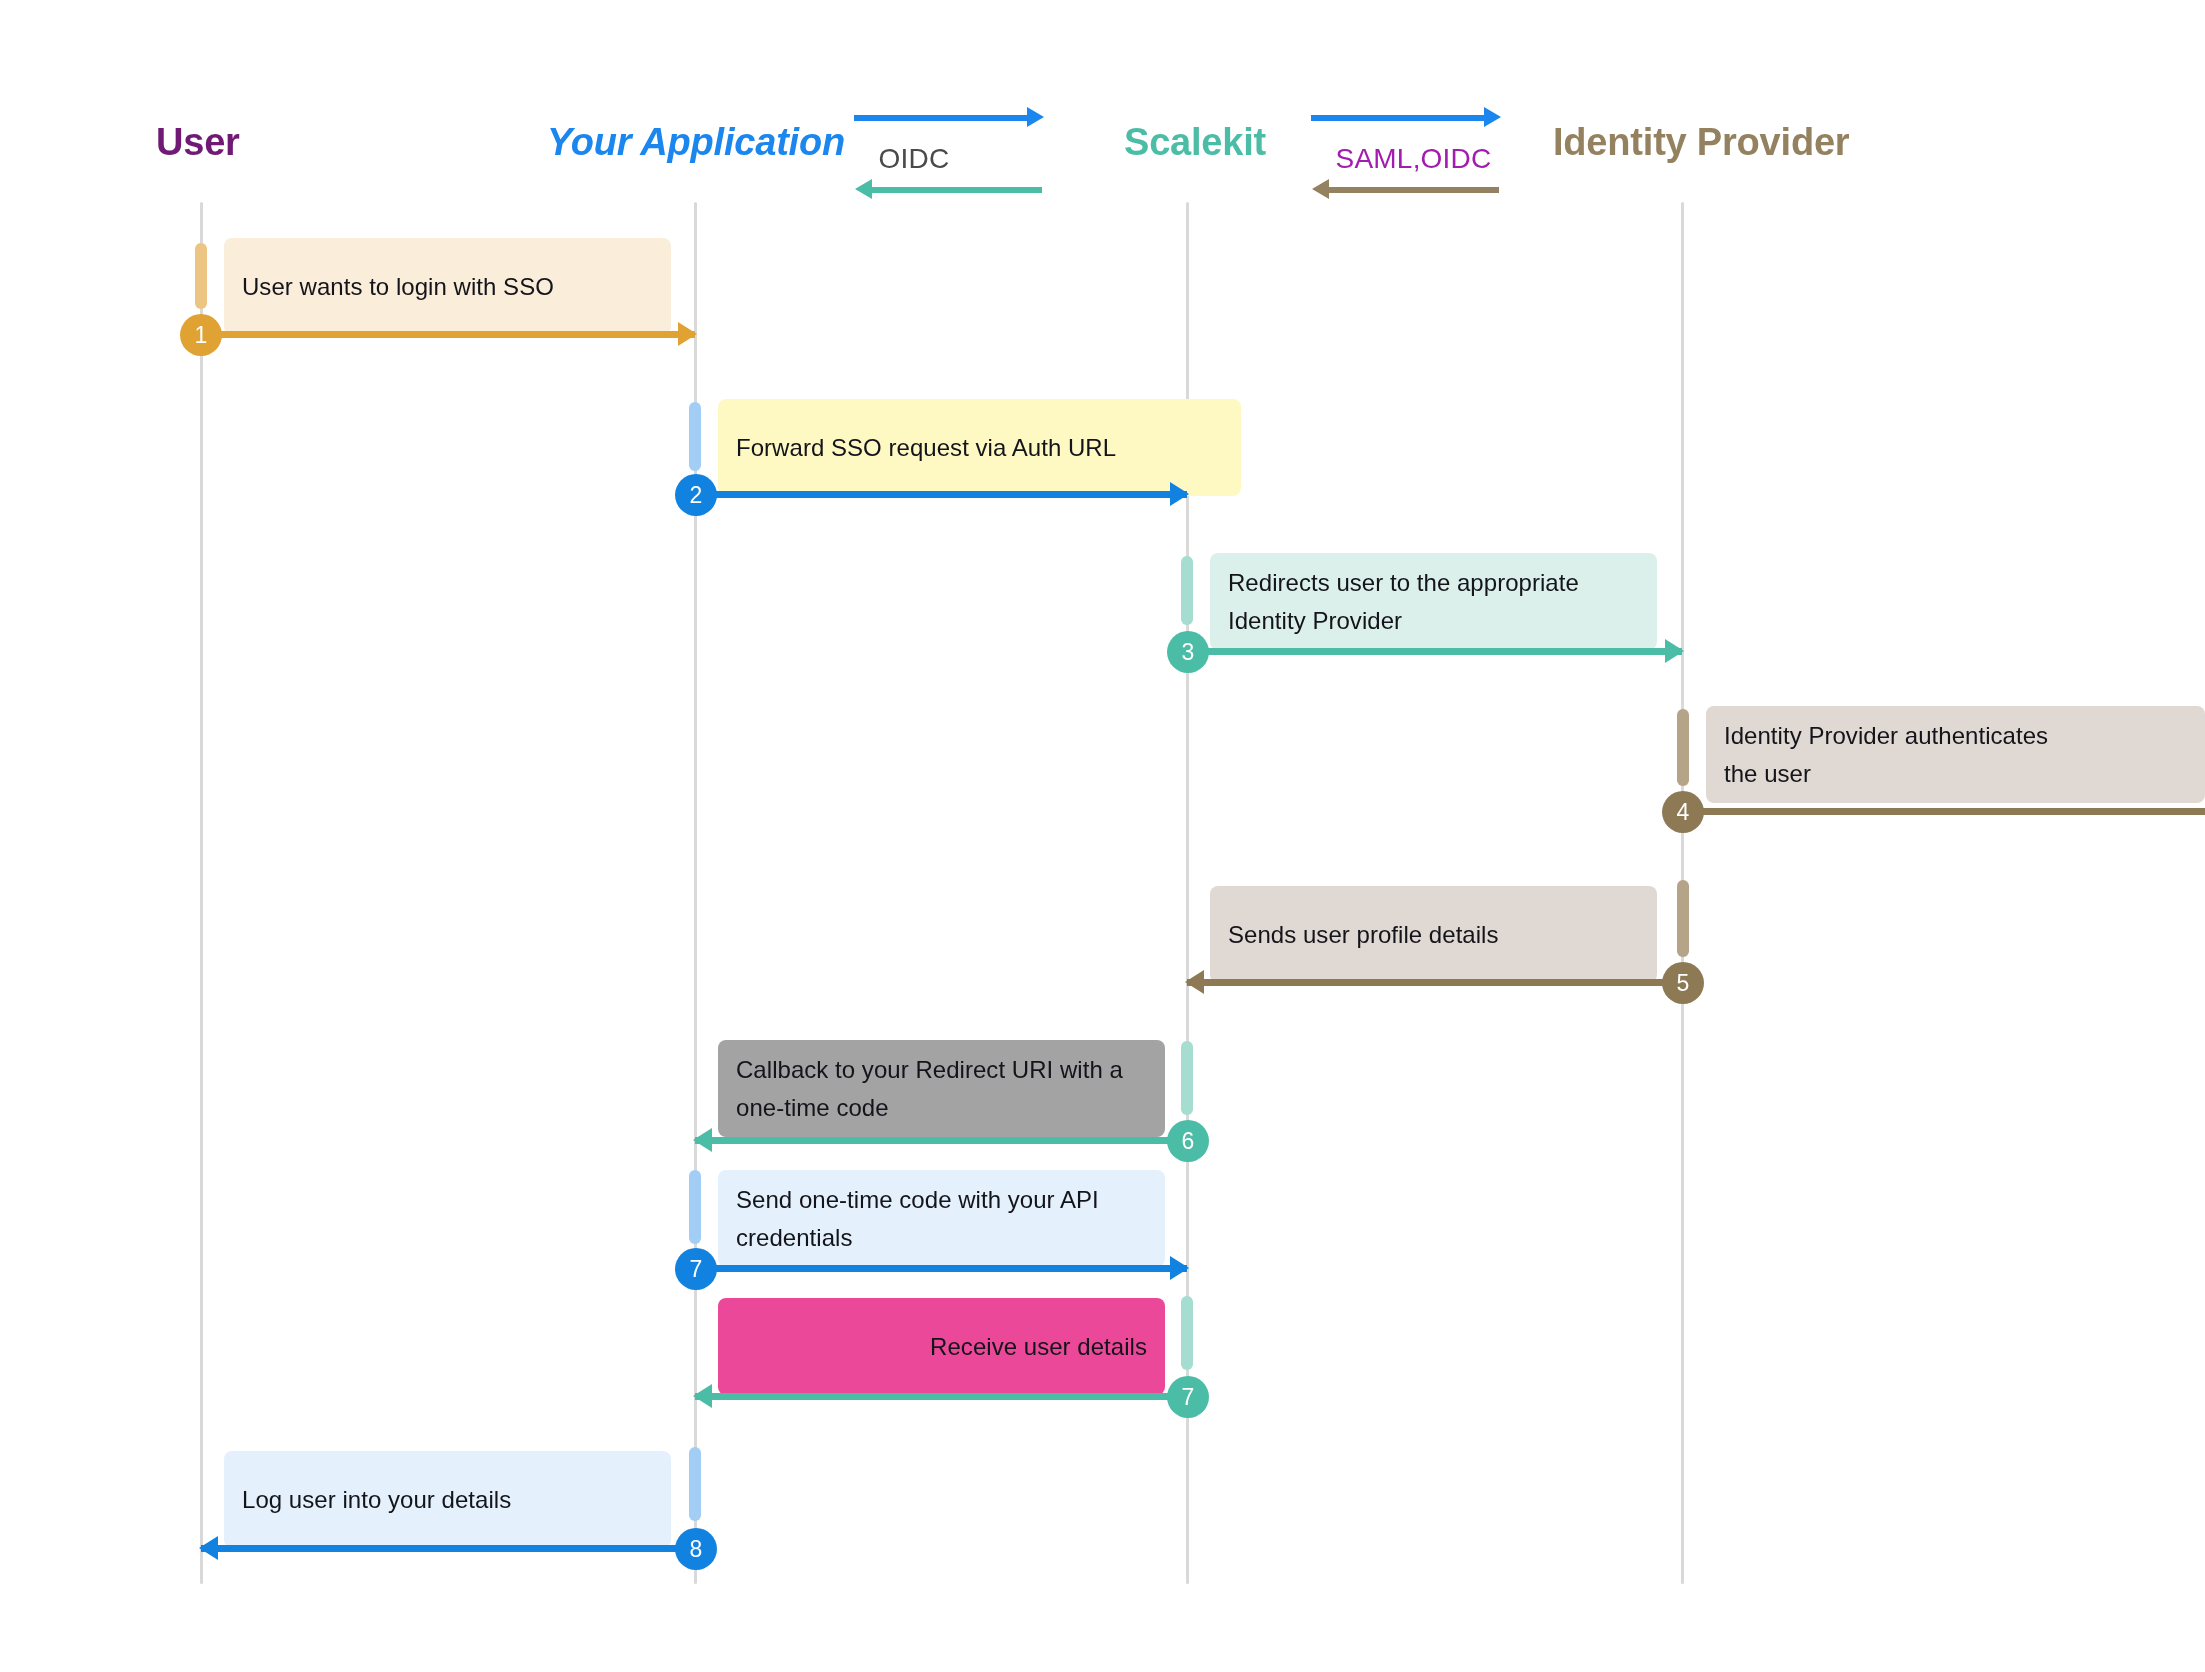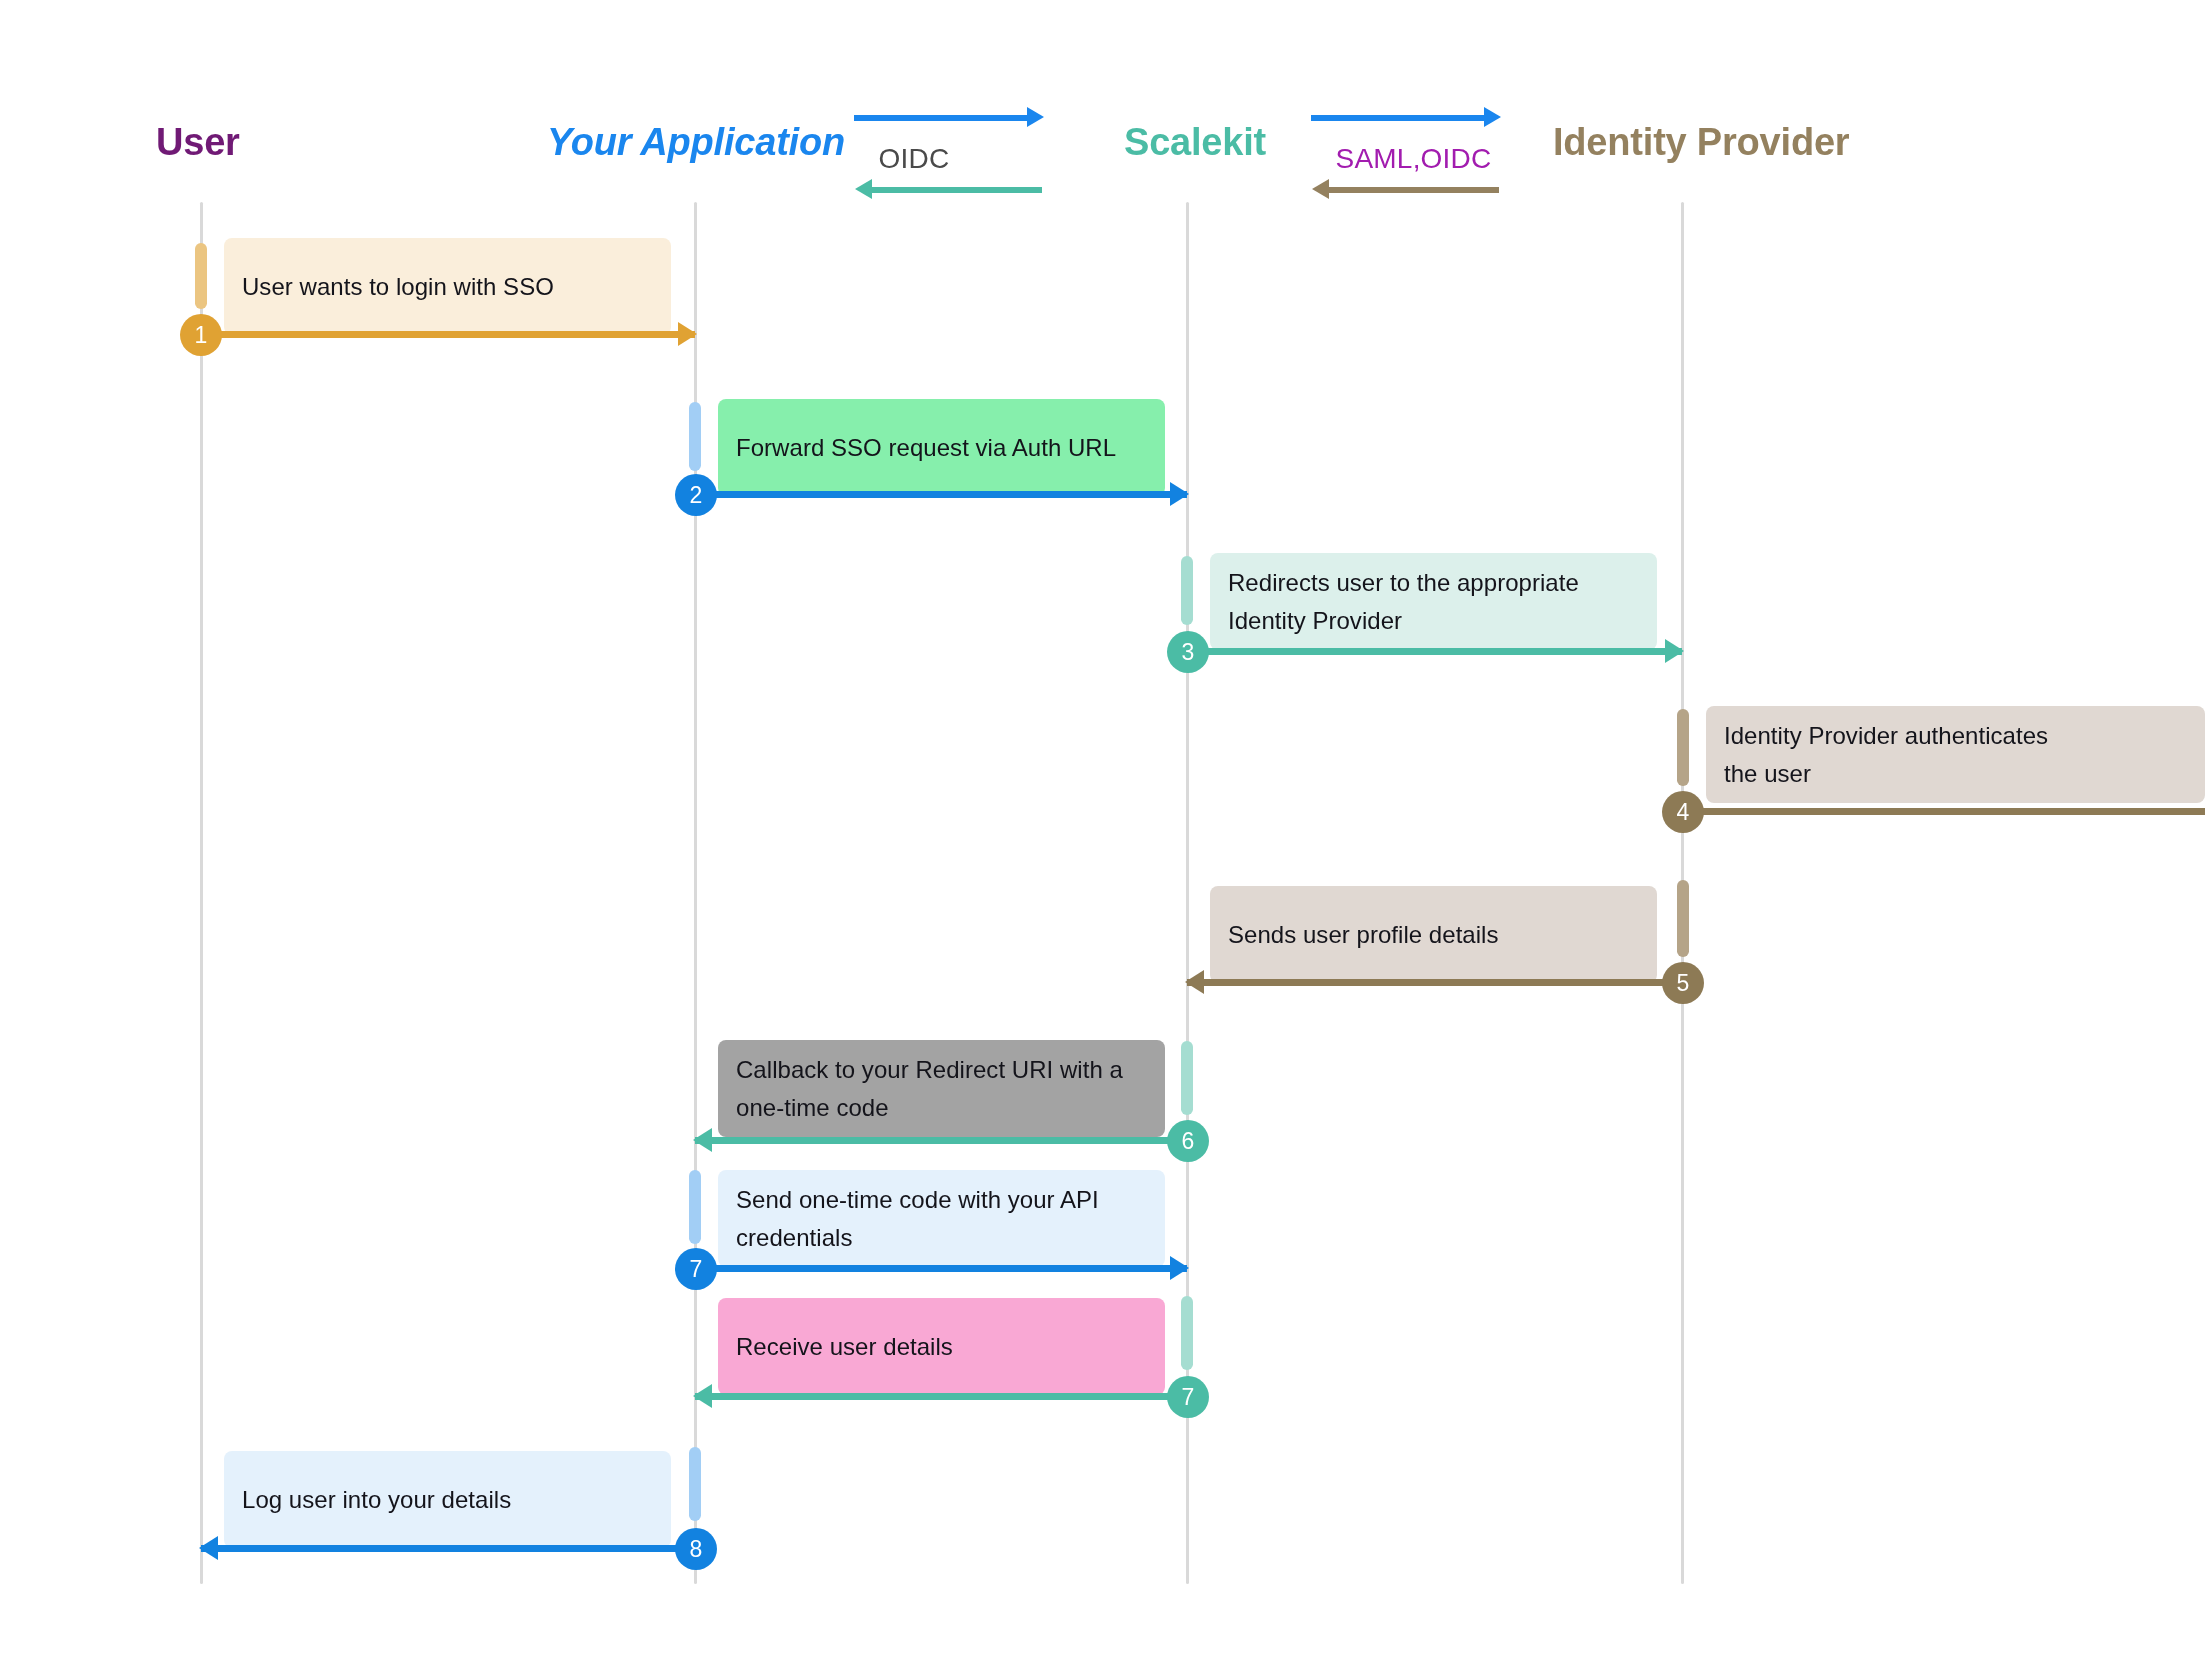--- a/index.html
+++ b/index.html
@@ -182,21 +182,21 @@
       <div class="activation" style="left: 195px; top: 243px; height: 66px; background: rgb(235, 197, 129);"></div>
       <div class="note-box" style="left: 224px; top: 238px; width: 447px; height: 97px; background: rgb(250, 238, 219);">
         <div class="note-text">User wants to login with SSO</div>
       </div>
       <div class="msg-arrow" style="left: 201px; top: 331px; width: 494px;">
         <div class="shaft" style="background: rgb(224, 162, 51);"></div>
         <div class="ah-right" style="border-left: 19.7px solid rgb(224, 162, 51);"></div>
       </div>
       <div class="step-circle" style="left: 180px; top: 314px; background: rgb(224, 162, 51);">1</div>
       <div class="activation" style="left: 689px; top: 402px; height: 69px; background: rgb(162, 206, 245);"></div>
-      <div class="note-box" style="left: 718px; top: 399px; width: 447px; height: 97px; background: #86efac;">
+      <div class="note-box" style="left: 718px; top: 399px; width: 523px; height: 97px; background: #fef9c3;">
         <div class="note-text">Forward SSO request via Auth URL</div>
       </div>
       <div class="msg-arrow" style="left: 695px; top: 491px; width: 492px;">
         <div class="shaft" style="background: rgb(18, 130, 224);"></div>
         <div class="ah-right" style="border-left: 19.7px solid rgb(18, 130, 224);"></div>
       </div>
       <div class="step-circle" style="left: 675px; top: 474px; background: rgb(18, 130, 224);">2</div>
       <div class="activation" style="left: 1181px; top: 556px; height: 69px; background: rgb(165, 221, 209);"></div>
       <div class="note-box" style="left: 1210px; top: 553px; width: 447px; height: 97px; background: rgb(220, 240, 235);">
         <div class="note-text">Redirects user to the appropriate
@@ -239,21 +239,21 @@
       <div class="note-box" style="left: 718px; top: 1170px; width: 447px; height: 97px; background: rgb(228, 241, 252);">
         <div class="note-text">Send one-time code with your API
 credentials</div>
       </div>
       <div class="msg-arrow" style="left: 695px; top: 1265px; width: 492px;">
         <div class="shaft" style="background: rgb(18, 130, 224);"></div>
         <div class="ah-right" style="border-left: 19.7px solid rgb(18, 130, 224);"></div>
       </div>
       <div class="step-circle" style="left: 675px; top: 1248px; background: rgb(18, 130, 224);">7</div>
       <div class="activation" style="left: 1181px; top: 1296px; height: 74px; background: rgb(165, 221, 209);"></div>
-      <div class="note-box" style="left: 718px; top: 1298px; width: 447px; height: 97px; background: #f9a8d4;">
+      <div class="note-box" style="left: 718px; top: 1298px; width: 447px; height: 97px; background: #ec4899; text-align: right;">
         <div class="note-text">Receive user details</div>
       </div>
       <div class="msg-arrow" style="left: 695px; top: 1393px; width: 492px;">
         <div class="shaft" style="background: rgb(75, 188, 165);"></div>
         <div class="ah-left" style="border-right: 19.7px solid rgb(75, 188, 165);"></div>
       </div>
       <div class="step-circle" style="left: 1167px; top: 1376px; background: rgb(75, 188, 165);">7</div>
       <div class="activation" style="left: 689px; top: 1447px; height: 74px; background: rgb(162, 206, 245);"></div>
       <div class="note-box" style="left: 224px; top: 1451px; width: 447px; height: 97px; background: rgb(228, 241, 252);">
         <div class="note-text">Log user into your details</div>

